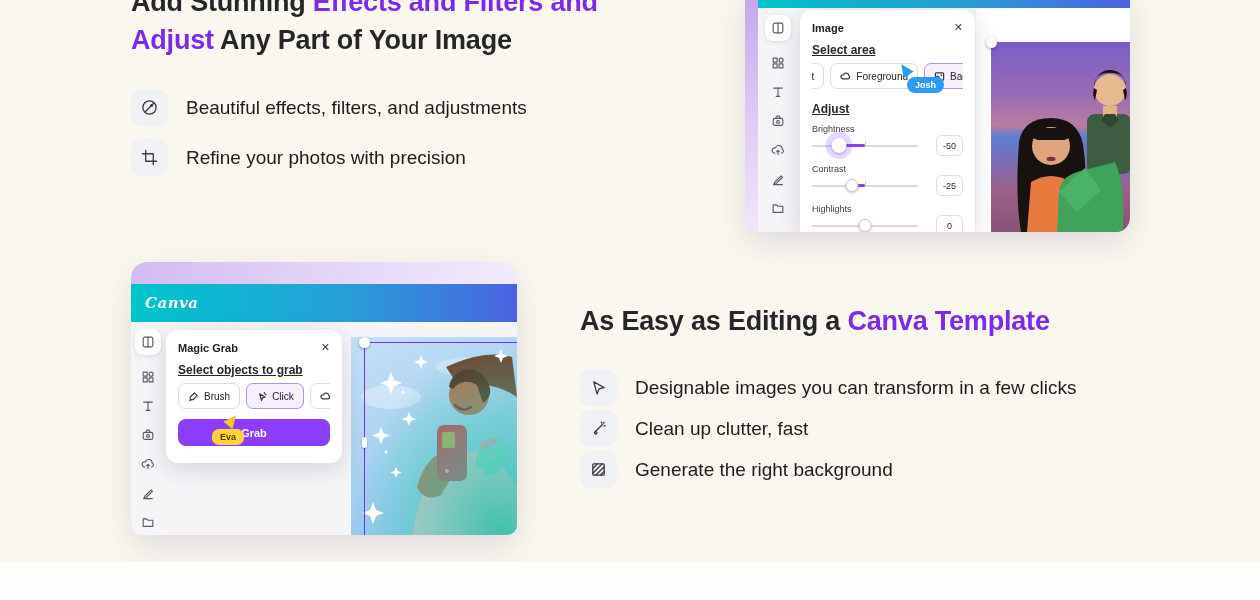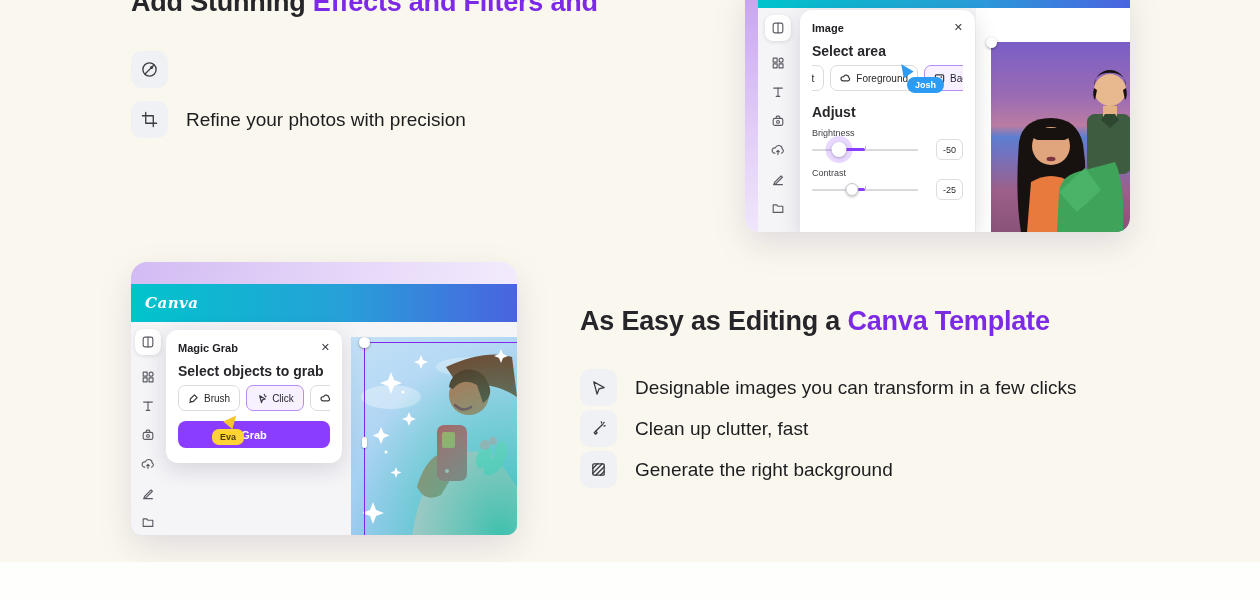--- a/index.html
+++ b/index.html
@@ -29,21 +29,21 @@
   .editor-body { position:relative; background:#F5F5F8; }
   .side-rail { position:absolute; left:0; top:0; bottom:0; width:40px; display:flex; flex-direction:column; align-items:center; padding-top:7px; gap:15px; }
   .rail-item { display:flex; align-items:center; justify-content:center; }
   .rail-item.active { width:26px; height:26px; background:#fff; border-radius:8px; box-shadow:0 1px 4px rgba(0,0,0,0.12); }
   .side-rail svg { width:14px; height:14px; stroke:#5b5c63; fill:none; stroke-width:1.3; stroke-linecap:round; stroke-linejoin:round; }
 
   .float-panel { position:absolute; background:#fff; border-radius:12px; box-shadow:0 6px 22px rgba(40,40,60,0.16); padding:11px 12px; }
   .p-title-row { display:flex; justify-content:space-between; align-items:flex-end; }
   .p-title { font-size:11px; font-weight:bold; color:#202024; }
   .p-close { font-size:11px; color:#3c3c42; cursor:default; }
-  .p-sublabel { font-size:14px; font-weight:bold; color:#27272b; }
+  .p-sublabel { font-size:12px; font-weight:bold; color:#27272b;text-decoration:underline; }
   .p-btn-row { display:flex; align-items:center; gap:6px; overflow:hidden; }
   .chip-btn { display:flex; align-items:center; gap:5px; height:26px; padding:0 9px; background:#fff; border:1px solid #DADBE0; border-radius:7px; font-size:10px; color:#27272b; white-space:nowrap; flex:0 0 auto; }
   .chip-btn svg { width:11px; height:11px; stroke:#3a3a40; fill:none; stroke-width:1.3; stroke-linecap:round; stroke-linejoin:round; }
   .chip-btn.selected { border:1.5px solid #B88CF2; background:#F7F0FE; }
   .chip-btn.truncated { margin-left:-16px; border-radius:7px; }
 
   
   #mock-adjust { left:745px; top:-14px; width:385px; height:246px; border-radius:14px;
                  background:linear-gradient(180deg,#C6A2EE 0%,#E0CBF7 55%,#F0E6FB 100%); padding-left:13px; }
   #mock-adjust .inner { position:relative; width:100%; height:100%; background:#F5F5F8; border-radius:0 12px 12px 0; overflow:hidden; }
@@ -95,30 +95,32 @@
   .sel-mid { position:absolute; width:5px; height:11px; border-radius:3px; background:#fff; box-shadow:0 1px 2px rgba(0,0,0,0.3); }
 </style>
 </head>
 <body>
 
 <div id="page">
 
   <div id="block-top-left" class="feature-block">
     <div class="hero-heading">
       <div><span>Add Stunning </span><span class="accent">Effects and Filters and</span></div>
+      <div><span class="accent">Adjust</span><span> Any Part of Your Image</span></div>
     </div>
     <div class="feature-list">
       <div class="feature-row">
         <span class="icon-chip">
           <svg viewBox="0 0 18 18">
               <circle cx="9" cy="9" r="7"></circle>
               <line x1="4.5" y1="13.5" x2="13.5" y2="4.5"></line>
               <circle cx="11.2" cy="6.8" r="1.6" fill="#3b3b40" stroke="none"></circle>
             </svg>
         </span>
+        <span class="feature-label">Beautiful effects, filters, and adjustments</span>
       </div>
       <div class="feature-row">
         <span class="icon-chip">
           <svg viewBox="0 0 18 18">
               <path d="M5 1.5 V13 H16.5"></path>
               <path d="M1.5 5 H13 V16.5"></path>
             </svg>
         </span>
         <span class="feature-label">Refine your photos with precision</span>
       </div>
@@ -265,20 +267,32 @@
           <div class="slider-group">
             <div class="slider-label">Contrast</div>
             <div class="slider-row">
               <div class="slider-track">
                 <div class="track-line"></div>
                   <div class="track-tick"></div>
                 <div class="track-fill fill-37"></div>
                 <div class="slider-handle pos-37"></div>
               </div>
               <div class="value-box">-25</div>
+            </div>
+          </div>
+          <div class="slider-group">
+            <div class="slider-label">Highlights</div>
+            <div class="slider-row">
+              <div class="slider-track">
+                <div class="track-line"></div>
+                  <div class="track-tick"></div>
+
+                <div class="slider-handle pos-50"></div>
+              </div>
+              <div class="value-box">0</div>
             </div>
           </div>
 
         </div>
       </div>
     </div>
   </div>
 
   <div id="mock-grab" class="mock-card">
     <div class="inner">

